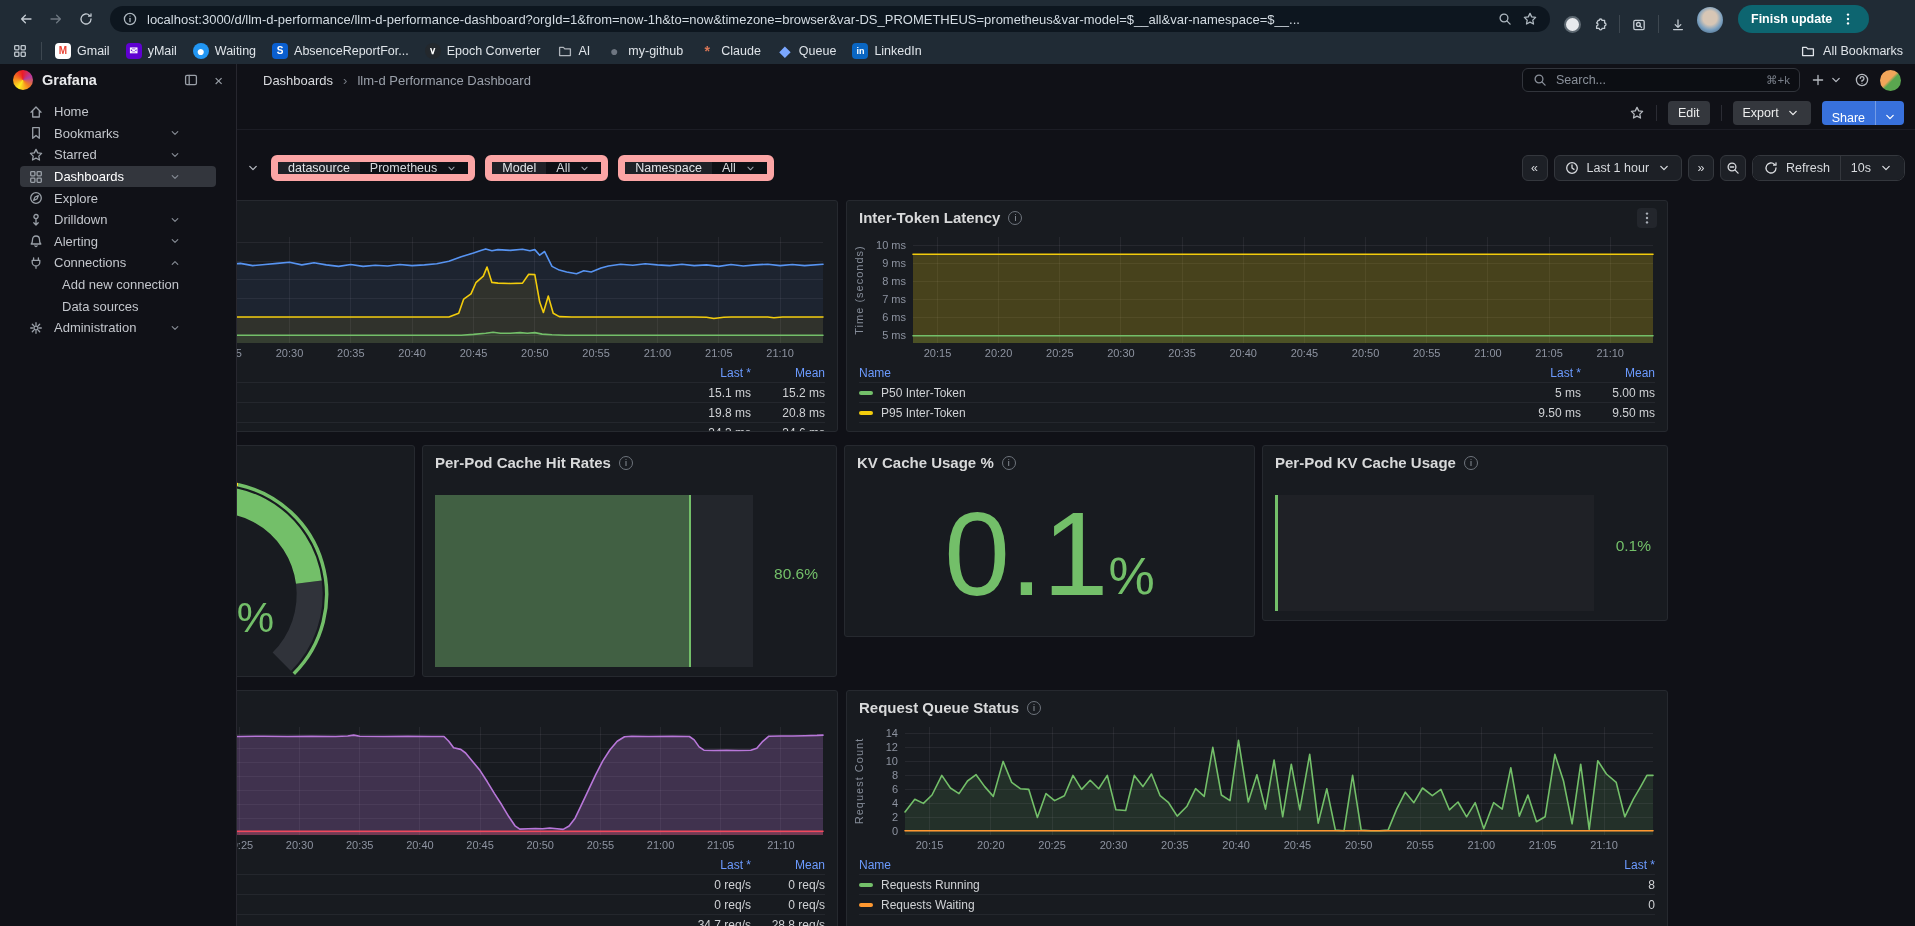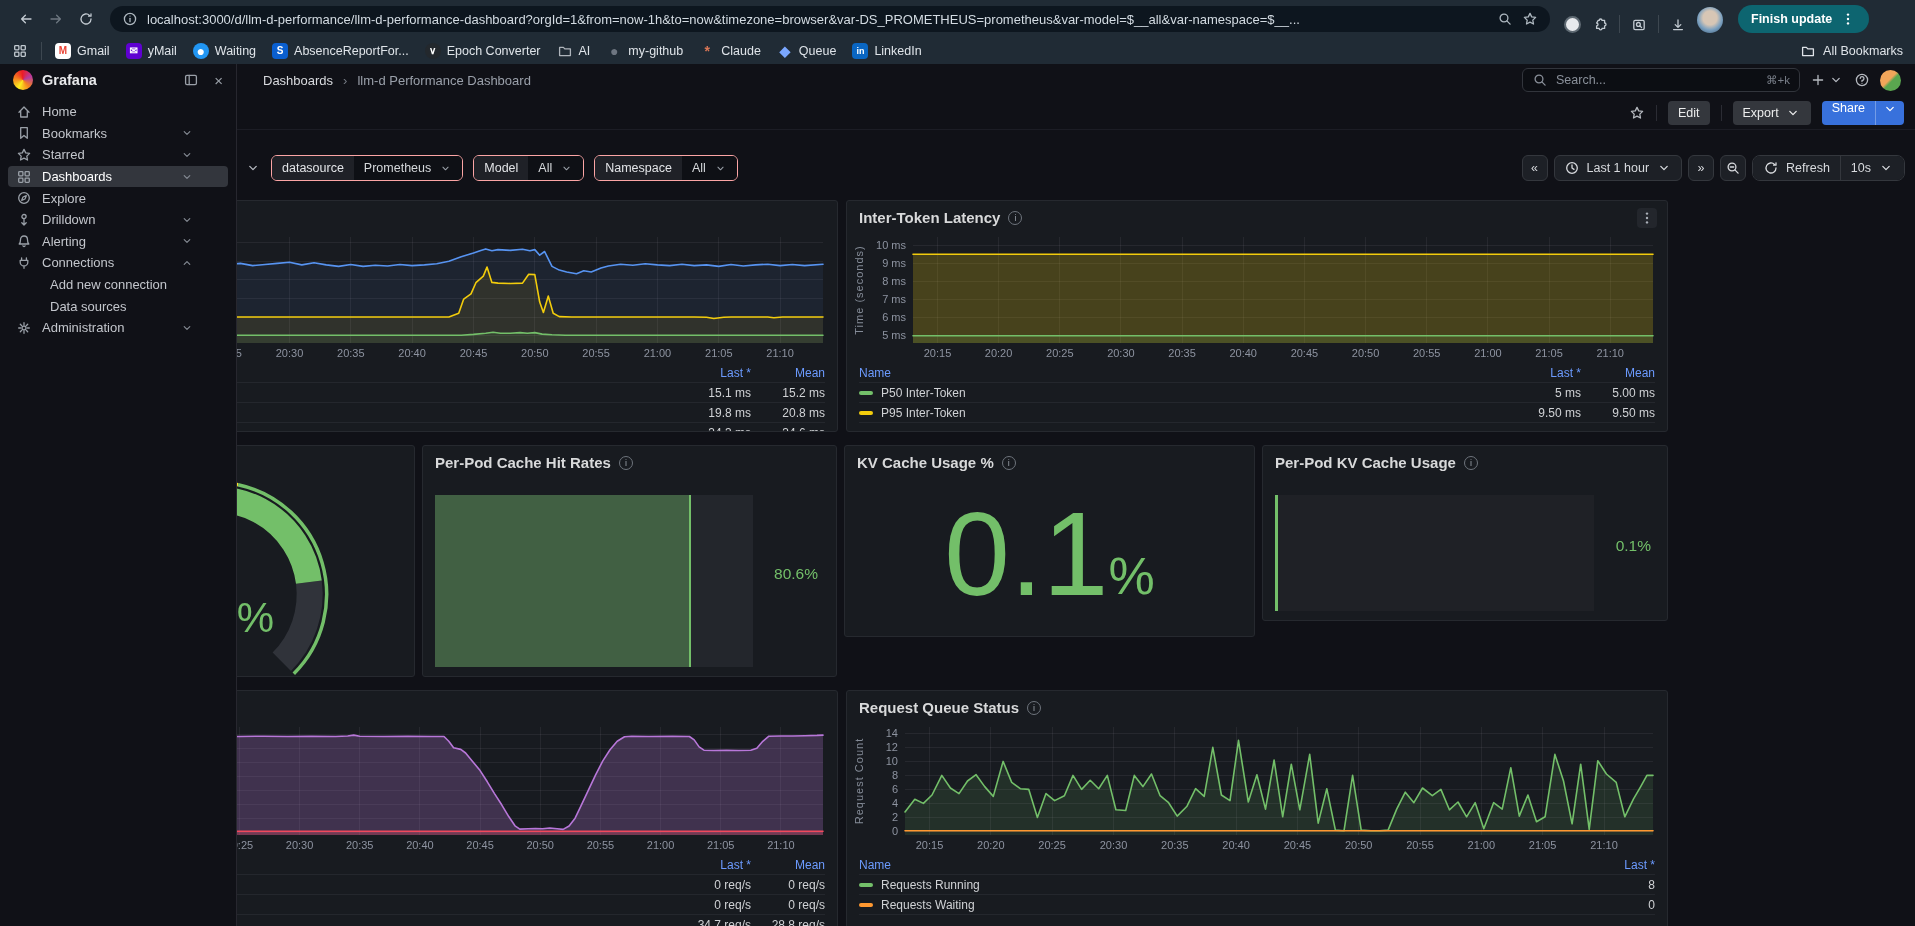--- a/index.html
+++ b/index.html
@@ -24,46 +24,46 @@
   .fav{width:16px;height:16px;border-radius:4px;display:flex;align-items:center;justify-content:center;font-size:10px;font-weight:700;line-height:1}
   .allb{margin-left:auto;display:flex;align-items:center;gap:7px;color:#dfe4e9}
 
   
   .gf{position:absolute;top:64px;left:0;right:0;bottom:0;background:#101117;color:#d0d2d5}
   .sidebar{position:absolute;left:0;top:0;width:237px;bottom:0;border-right:1px solid rgba(204,204,220,.12);background:#101117;z-index:3}
   .sb-head{height:32px;display:flex;align-items:center;padding:0 13px;gap:9px;color:#9aa0a8}
   .logo{width:20px;height:20px;border-radius:50%;background:conic-gradient(from 210deg,#fcee1f,#f58220,#ec1c24,#b63ba0,#f58220,#fcee1f)}
   .appname{font-size:14.5px;font-weight:700;color:#e8e9eb;flex:1}
   .sbx{font-size:15px;color:#9aa0a8;margin-left:6px}
-  nav{display:block;padding:5px 8px}
+  nav{display:block;padding:5px 20px}
   .nitem{height:21.6px;display:flex;align-items:center;gap:10px;padding:0 8px;border-radius:4px;color:#c3c6cc;font-size:13px;cursor:default}
   .nitem.active{background:#33363d;color:#fff}
   .nitem .nic{width:16px;height:16px;color:#9aa0a8;display:flex;align-items:center}
   .nitem .chev{margin-left:auto;color:#868c95;display:flex;align-items:center;margin-right:26px}
   .nitem.sub{padding-left:42px}
 
   .topnav{position:absolute;left:237px;right:0;top:0;height:32px;display:flex;align-items:center;padding:0 14px 0 26px;gap:10px}
   .crumbs{display:flex;align-items:center;gap:10px;font-size:13px}
   .c1{color:#d8dade;font-weight:500}.csep{color:#767c85}.c2{color:#9aa0aa}
   .searchbox{margin-left:auto;width:278px;height:24px;border:1px solid #32353c;background:#0c0e13;border-radius:6px;display:flex;align-items:center;gap:8px;padding:0 9px;color:#8a909a;font-size:12.5px}
   .kbd{margin-left:auto;color:#787e88;font-size:11.5px}
   .tnico{display:flex;align-items:center;gap:2px;color:#b6bac0}
   .gavatar{width:21px;height:21px;border-radius:50%;background:linear-gradient(135deg,#f2a65a 45%,#5aa64f 55%)}
 
   .toolbar2{position:absolute;left:237px;right:0;top:32px;height:34px;display:flex;align-items:center;justify-content:flex-end;gap:11px;padding:0 11px;border-bottom:1px solid rgba(204,204,220,.07)}
   .vsep2{width:1px;height:16px;background:rgba(204,204,220,.15)}
   .btn{height:24px;background:#34373d;border:none;border-radius:4px;color:#eceded;font-size:12.5px;font-weight:500;padding:0 10px;display:flex;align-items:center;gap:6px;font-family:inherit}
-  .share{height:24px;background:#3871dc;border-radius:4px;color:#fff;font-size:12.5px;font-weight:500;display:flex;align-items:flex-start;overflow:hidden}
+  .share{height:24px;background:#3871dc;border-radius:4px;color:#fff;font-size:12.5px;font-weight:500;display:flex;align-items:flex-end;overflow:hidden}
   .share .lab{padding:0 10px}
   .share .sdiv{width:1px;align-self:stretch;background:rgba(255,255,255,.3)}
   .share .chevc{padding:0 6px;display:flex;align-items:center}
   .icobtn{color:#b6bac0;display:flex;align-items:center}
 
   .varsrow{position:absolute;left:237px;right:0;top:88px;height:32px;display:flex;align-items:center;gap:10px;padding:0 10px 0 8px}
-  .vargroup{display:flex;height:26px;border:1px solid #fca5a5;border-radius:6px;overflow:hidden;font-size:12.5px}
+  .vargroup{display:flex;height:26px;border:7px solid #fca5a5;border-radius:6px;overflow:hidden;font-size:12.5px}
   .vlabel{background:#1f2127;padding:0 10px;display:flex;align-items:center;color:#e2e4e7;font-weight:500}
   .vvalue{background:#0e1015;padding:0 10px;display:flex;align-items:center;gap:8px;color:#d5d8db}
   .timec{margin-left:auto;display:flex;align-items:center;gap:6px}
   .tbtn{height:26px;background:#1d2026;border:1px solid #34373d;border-radius:6px;display:flex;align-items:center;gap:7px;padding:0 9px;color:#d8dade;font-size:12.5px;font-weight:500}
   .tbtn.sq{width:26px;justify-content:center;padding:0}
   .tgroup{display:flex;height:26px;border:1px solid #34373d;border-radius:8px;overflow:hidden}
   .tcell{display:flex;align-items:center;gap:7px;padding:0 10px;background:#1d2026;color:#d8dade;font-size:12.5px;font-weight:500}
   .tcell+.tcell{border-left:1px solid #34373d}
 
   

